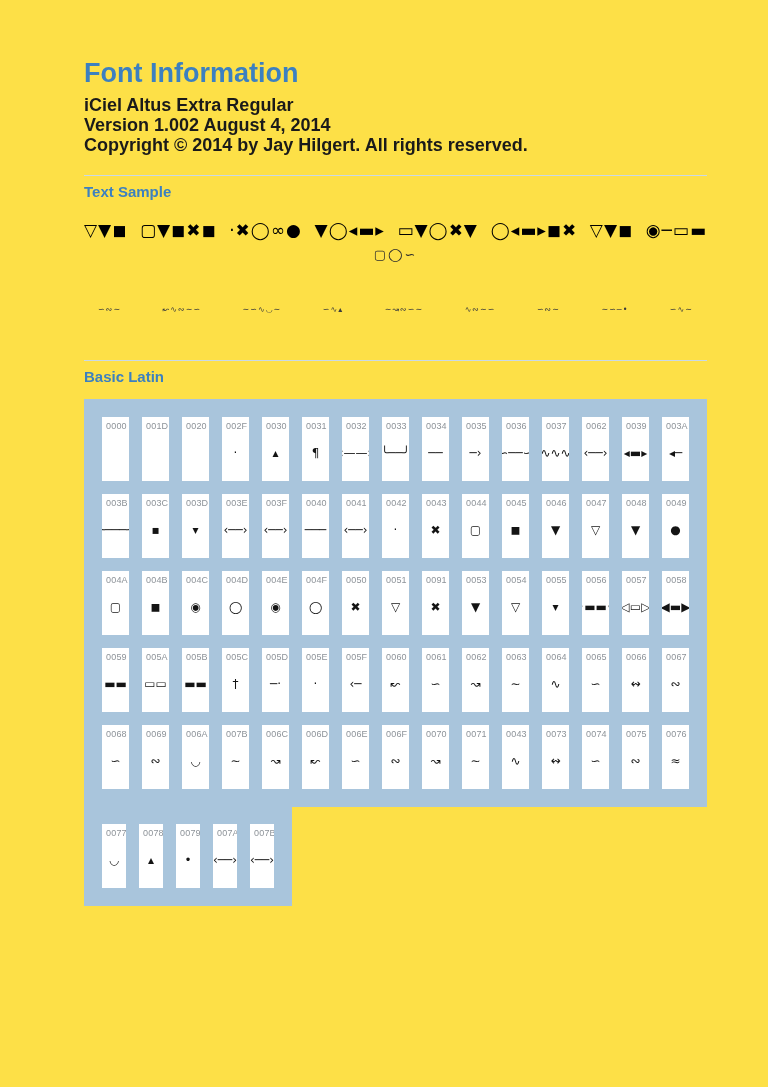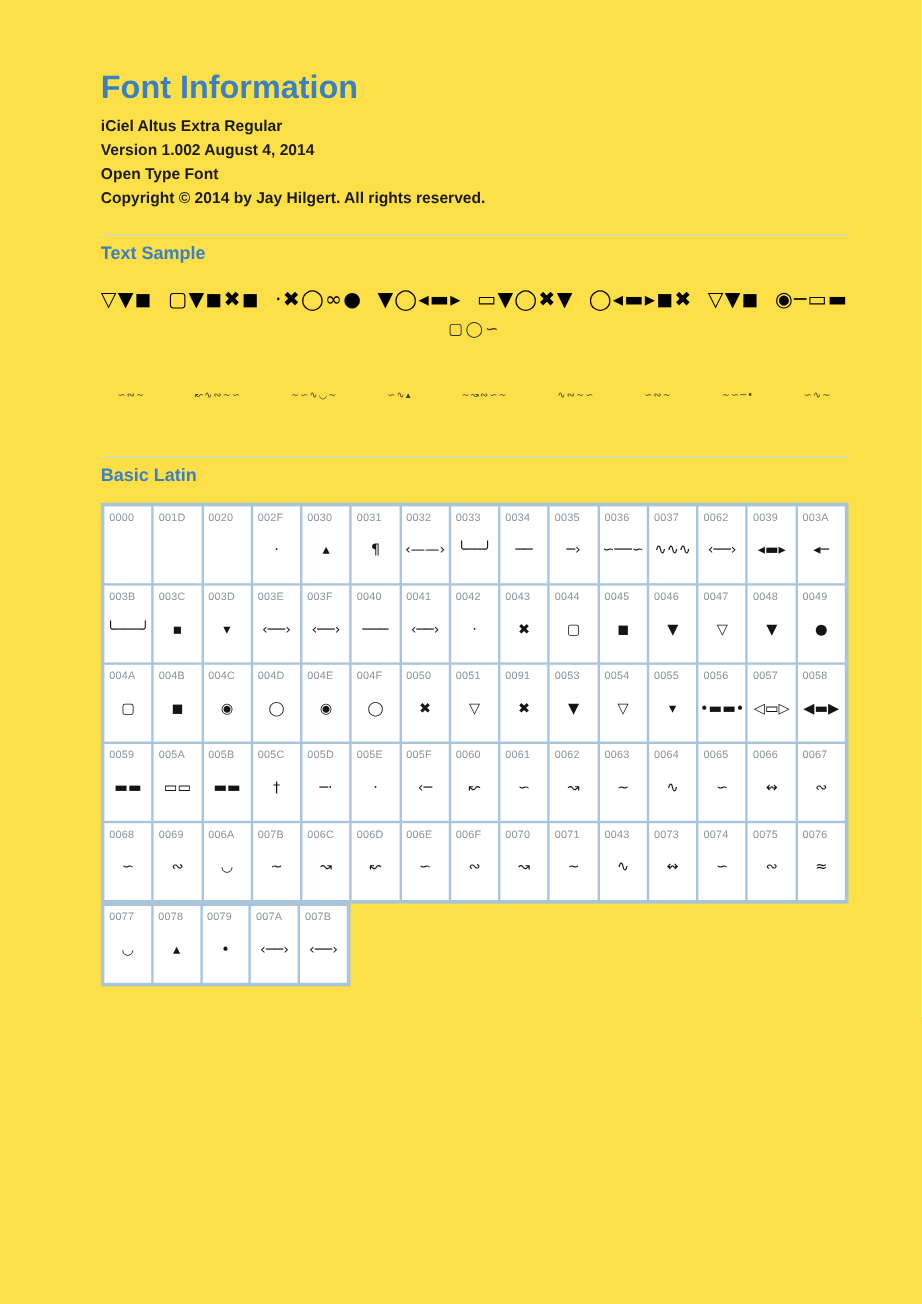--- a/index.html
+++ b/index.html
@@ -21,21 +21,21 @@
   }
   h1.title{
     margin:58px 0 0 0;
     font-size:27px;line-height:30px;
     font-weight:bold;
     color:var(--accent);
     letter-spacing:0;
   }
   .meta{
     margin-top:7px;
-    font-size:13px;line-height:20px;
+    font-size:18px;line-height:20px;
     font-weight:bold;color:#1a1a1a;
   }
   .meta div{white-space:nowrap;}
   .divider{
     border:none;border-top:1px solid var(--divider);
     margin:0;height:0;
   }
   .divider.d1{margin-top:20px;}
   .divider.d2{margin-top:44px;}
   h2.section{
@@ -64,24 +64,24 @@
     display:flex;justify-content:space-between;align-items:center;
     padding:0 14px;box-sizing:border-box;width:100%;
     font-family:"DejaVu Sans", sans-serif;
     font-size:8px;line-height:12px;color:#3c3c3c;
     letter-spacing:1px;
   }
   
   .glyph-grid{
     margin-top:13px;
     background:var(--grid-border);
-    padding:3px;
+    padding:18px;
     display:grid;
     grid-template-columns:repeat(15,1fr);
-    gap:2px;
+    gap:13px;
     width:623px;box-sizing:border-box;
   }
   .glyph-grid.tail{
     margin-top:-1px;          
     width:208px;
     grid-template-columns:repeat(5,1fr);
   }
   .gcell{
     background:#ffffff;
     height:64px;
@@ -108,21 +108,20 @@
 <body>
 
 <div class="page">
   <div class="content">
 
     <h1 class="title">Font Information</h1>
 
     <div class="meta">
       <div>iCiel Altus Extra Regular</div>
       <div>Version 1.002 August 4, 2014</div>
-      <div>Open Type Font</div>
       <div>Copyright © 2014 by Jay Hilgert. All rights reserved.</div>
     </div>
 
     <hr class="divider d1">
 
     <h2 class="section">Text Sample</h2>
 
     <div class="sample1" id="sample-line-1">
         <span class="word">▽▼◼</span>
         <span class="word">▢▼◼✖◼</span>

